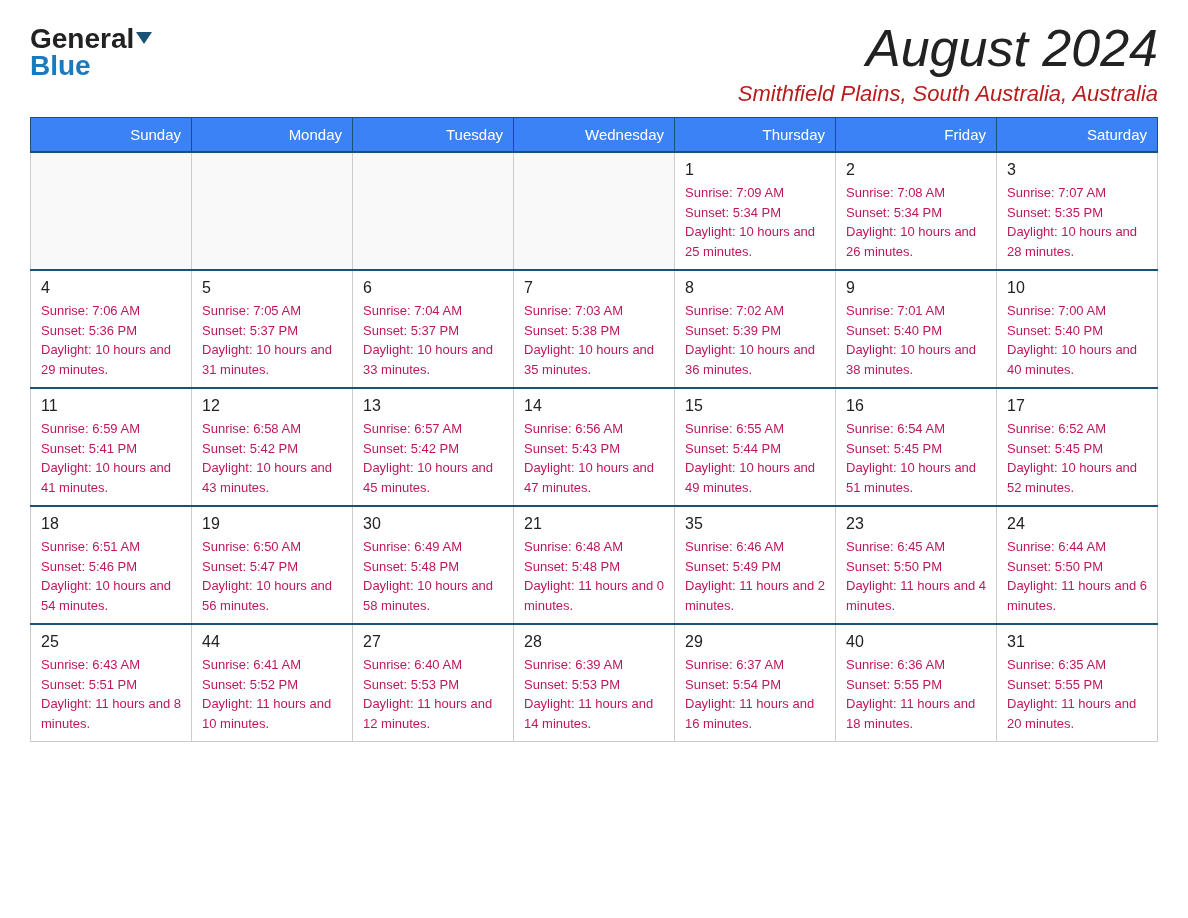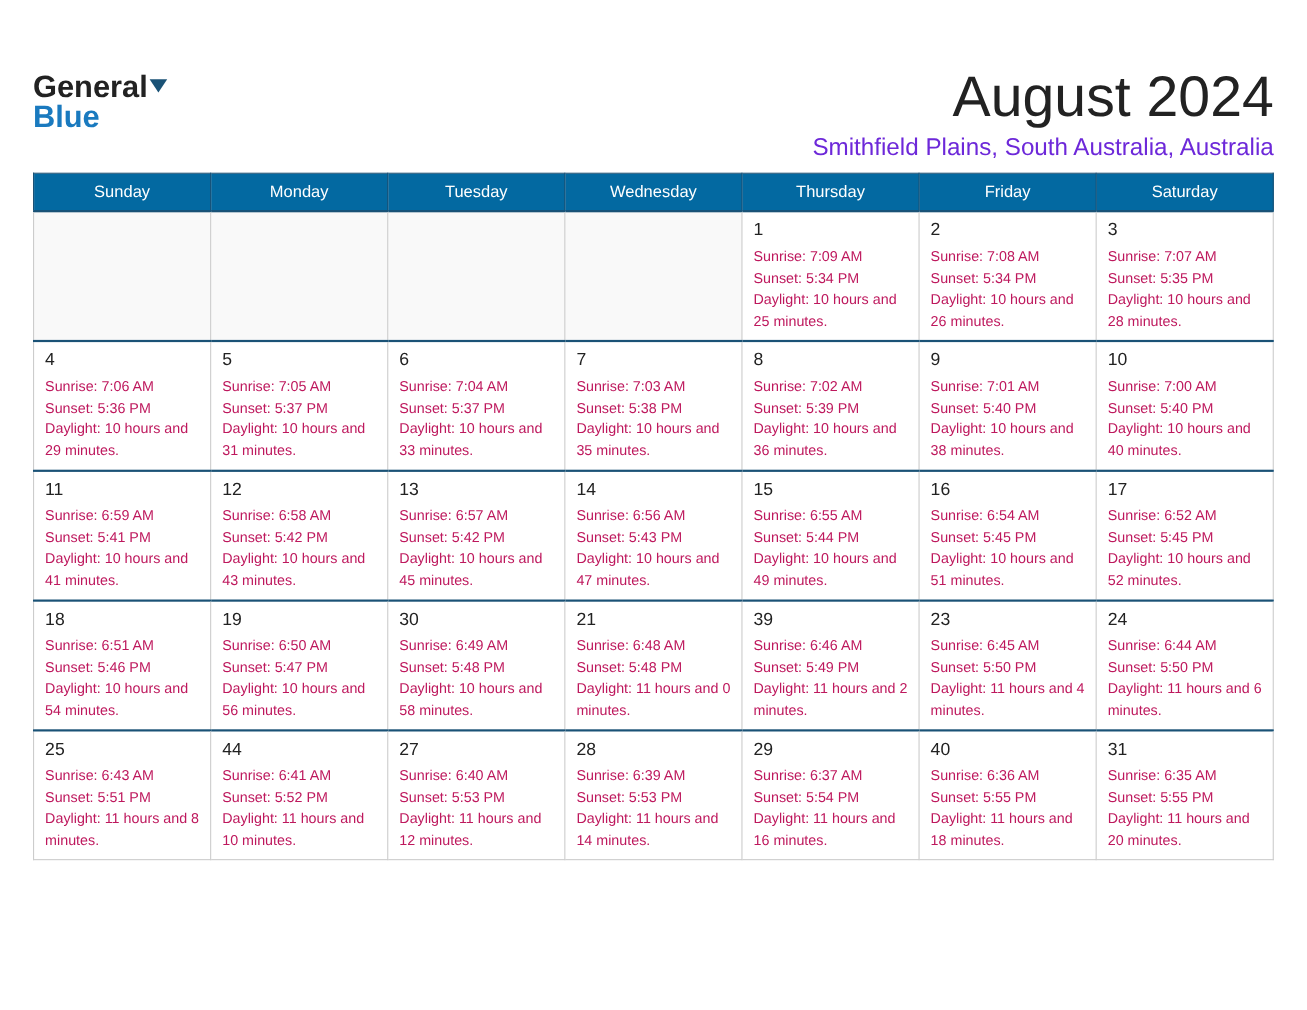--- a/index.html
+++ b/index.html
@@ -9,51 +9,51 @@
       color: #222;
       padding: 20px 30px;
       width: 1188px;
       min-height: 918px;
     }
     .header-area {
       display: flex;
       justify-content: space-between;
       align-items: flex-start;
       margin-bottom: 10px;
-      margin-top: 40px;
     }
     .logo {
       display: flex;
       flex-direction: column;
       align-items: flex-start;
       padding-top: 5px;
     }
     .title-area {
       text-align: right;
+      font-style: italic;
     }
     .month-title {
       font-size: 52px;
       font-weight: normal;
       color: #222;
       line-height: 1.1;
     }
     .location-title {
       font-size: 22px;
-      color: #6d28d9;
+      color: #b91c1c;
       margin-top: 4px;
     }
     .calendar {
       width: 100%;
       border-collapse: collapse;
       margin-top: 8px;
     }
     .calendar th {
-      background-color: #0369a1;
+      background-color: #3b82f6;
       color: #fff;
-      text-align: center;
+      text-align: right;
       padding: 8px 10px;
       font-size: 15px;
       font-weight: normal;
       border: 1px solid #1a5276;
     }
     .calendar td {
       vertical-align: top;
       padding: 8px 10px;
       border: 1px solid #ccc;
       width: 14.28%;
@@ -205,21 +205,21 @@
         </td>
         <td>
           <span class="day-number">30</span>
           <div class="day-info">Sunrise: 6:49 AM<br>Sunset: 5:48 PM<br>Daylight: 10 hours and 58 minutes.</div>
         </td>
         <td>
           <span class="day-number">21</span>
           <div class="day-info">Sunrise: 6:48 AM<br>Sunset: 5:48 PM<br>Daylight: 11 hours and 0 minutes.</div>
         </td>
         <td>
-          <span class="day-number">39</span>
+          <span class="day-number">35</span>
           <div class="day-info">Sunrise: 6:46 AM<br>Sunset: 5:49 PM<br>Daylight: 11 hours and 2 minutes.</div>
         </td>
         <td>
           <span class="day-number">23</span>
           <div class="day-info">Sunrise: 6:45 AM<br>Sunset: 5:50 PM<br>Daylight: 11 hours and 4 minutes.</div>
         </td>
         <td>
           <span class="day-number">24</span>
           <div class="day-info">Sunrise: 6:44 AM<br>Sunset: 5:50 PM<br>Daylight: 11 hours and 6 minutes.</div>
         </td>

